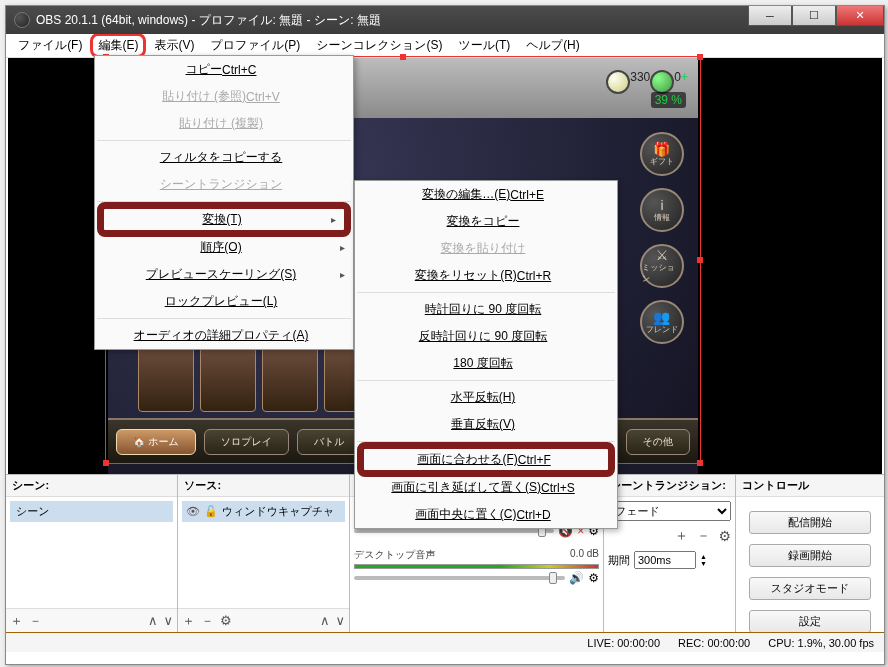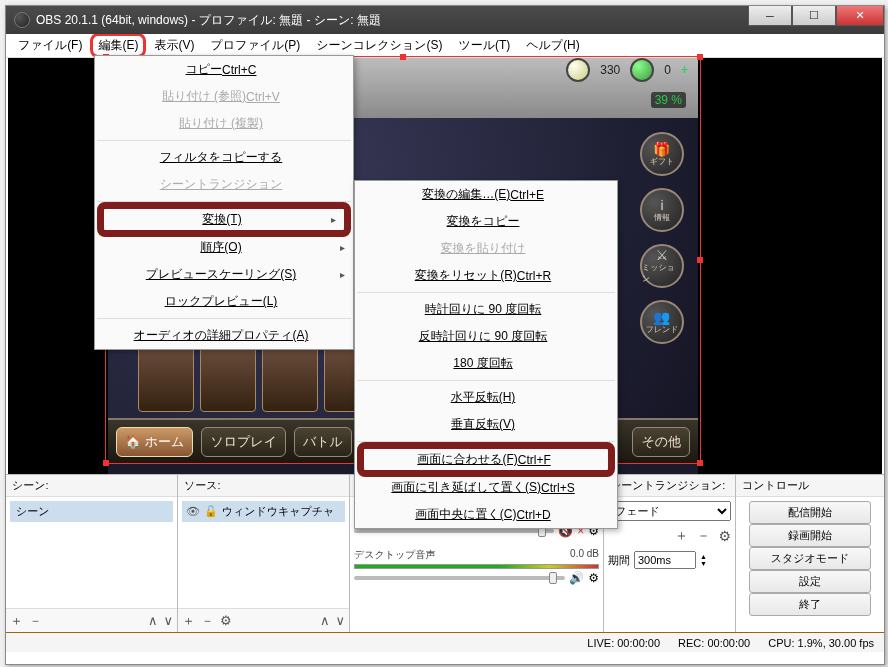--- a/index.html
+++ b/index.html
@@ -14,53 +14,53 @@
 .win-min, .win-max { background: linear-gradient(#eee,#ccc); color: #222; }
 .win-close { background: linear-gradient(#e77,#c33); color: #fff; width: 48px; }
 
 .menubar { height: 24px; background: #fff; display: flex; align-items: center; font-size: 12px; padding: 0 4px; border-bottom: 1px solid #ddd; }
 .menubar .mitem { padding: 3px 8px; cursor: default; }
 .hl-red { border: 3px solid #e33; border-radius: 8px; padding: 1px 5px !important; }
 
 .preview-area { position: relative; background: #000; height: 416px; margin: 0 2px; }
 .preview-inner { position: absolute; left: 100px; top: 0; width: 590px; height: 416px; background: #1a1a2a; }
 .game-top { height: 60px; background: linear-gradient(#bcbcbc,#8a8a8a); position: relative; }
-.game-top .orbs { position: absolute; right: 10px; top: 0; display: flex; gap: 10px; align-items: center; font-size: 12px; color: #222; }
+.game-top .orbs { position: absolute; right: 10px; top: 12px; display: flex; align-items: flex-start; font-size: 12px; color: #222; }
 .orb { width: 24px; height: 24px; border-radius: 50%; background: radial-gradient(circle at 30% 30%,#fff,#888); border: 2px solid #444; }
 .yellow-orb { background: radial-gradient(circle at 30% 30%,#ffe,#cc8); }
 .green-orb { background: radial-gradient(circle at 30% 30%,#8f8,#494); }
 .pct-badge { position:absolute; right:12px; top:34px; font-size:12px; color:#2c4; background:rgba(0,0,0,.6); padding:1px 4px; border-radius:3px; }
 .game-body { position: relative; height: 300px; background: radial-gradient(circle at 30% 20%, #3a3a5a, #151525); }
 .card-glow { position:absolute; left:40px; top:6px; width:100px; height:140px; background: linear-gradient(#a5a,#313); border:2px solid #c8a; border-radius:6px; box-shadow:0 0 20px #a5a; }
 .card-title { position:absolute; left:40px; top:4px; font-size:11px; color:#fff; background:rgba(30,30,60,.8); padding:2px 8px; border:1px solid #8af; border-radius:3px; }
 .side-circles { position:absolute; right:14px; top:14px; display:flex; flex-direction:column; gap:12px; }
 .circ { width:44px; height:44px; border-radius:50%; background:radial-gradient(circle at 30% 30%,#555,#222); border:2px solid #987; display:flex; flex-direction:column; align-items:center; justify-content:center; color:#dcb; font-size:8px; }
 .circ .ic { font-size:14px; line-height:1; }
 .bottom-cards { position:absolute; left:30px; bottom:6px; display:flex; gap:6px; }
 .small-card { width:56px; height:78px; background:linear-gradient(#754,#321); border:1px solid #a86; border-radius:4px; }
 .game-bottom { height:46px; background:linear-gradient(#3a352a,#1a1710); border-top:2px solid #876; display:flex; align-items:center; padding:0 8px; gap:8px; }
-.gbtn { padding:5px 8px; background:linear-gradient(#4a4332,#2a2518); border:1px solid #987; border-radius:6px; color:#edc; font-size:13px; }
+.gbtn { padding:5px 16px; background:linear-gradient(#4a4332,#2a2518); border:1px solid #987; border-radius:6px; color:#edc; font-size:10px; }
 .gbtn.home { background:linear-gradient(#c96,#853); border-color:#eda; color:#fff; }
 .gbtn.other { margin-left:auto; }
 .red-outline { position:absolute; border:1px solid #e33; }
 .red-sq { width:6px; height:6px; background:#e33; position:absolute; }
 
 .dropdown { position: absolute; background: #fafafa; border: 1px solid #999; font-size: 12px; box-shadow: 2px 2px 6px rgba(0,0,0,.3); z-index: 50; }
 .dd1 { left: 94px; top: 55px; width: 260px; }
 .dd2 { left: 354px; top: 180px; width: 264px; }
 .ddrow { padding: 5px 24px 5px 18px; display: flex; justify-content: center; align-items: center; position: relative; text-decoration: underline; }
 .ddrow.disabled { color: #aaa; }
 .ddrow.sub::after { content: "▸"; position: absolute; right: 8px; font-size: 10px; color: #555; }
 .ddsep { height: 1px; background: #ddd; margin: 3px 2px; }
 .dd-hl { border: 7px solid #7f1d1d; border-radius: 8px; margin: -3px 2px; padding: 2px 18px 2px 14px !important; }
 
 .panels { display: flex; height: 158px; border-top: 1px solid #bbb; }
 .panel { border-right: 1px solid #bbb; display: flex; flex-direction: column; font-size: 11px; }
 .panel:last-child { border-right: none; }
-.panel-title { padding: 3px 6px; background: #f5f5f5; border-bottom: 1px solid #ddd; }
+.panel-title { padding: 3px 6px; background: #f5f5f5; border-bottom: 1px solid #ddd; font-weight: bold; }
 .panel-body { flex: 1; background: #fff; padding: 4px; overflow: hidden; position: relative; }
 .panel-tools { height: 24px; border-top: 1px solid #ddd; display: flex; align-items: center; padding: 0 4px; gap: 6px; background: #f8f8f8; font-size: 13px; }
 
 .p-scenes { width: 172px; }
 .p-sources { width: 172px; }
 .p-mixer { width: 254px; }
 .p-trans { width: 132px; }
 .p-ctrl { flex: 1; }
 
 .list-item { padding: 3px 6px; }
@@ -74,21 +74,21 @@
 .slider-track { flex: 1; height: 4px; background: #bbb; position: relative; border-radius: 2px; }
 .slider-thumb { position: absolute; right: 8px; top: -4px; width: 8px; height: 12px; background: #eee; border: 1px solid #888; border-radius: 2px; }
 .mix-ic { font-size: 12px; cursor: default; }
 
 .trans-select { width: 100%; font-size: 11px; padding: 2px; margin-bottom: 6px; }
 .trans-tools { display:flex; align-items:center; justify-content:flex-end; gap:8px; font-size:14px; color:#555; margin-bottom:6px; }
 .dur-row { display: flex; gap: 4px; align-items: center; }
 .dur-input { width: 62px; font-size: 11px; padding: 1px 2px; }
 .spin { display:flex; flex-direction:column; font-size:7px; line-height:1; }
 
-.ctrl-btn { display: block; width: 122px; margin: 0 auto; padding: 3px 1px; font-size: 11px; background: linear-gradient(#f8f8f8,#e8e8e8); border: 1px solid #aaa; border-radius: 3px; text-align: center; }
+.ctrl-btn { display: block; width: 122px; margin: 10px auto; padding: 3px 1px; font-size: 11px; background: linear-gradient(#f8f8f8,#e8e8e8); border: 1px solid #aaa; border-radius: 3px; text-align: center; }
 
 .statusbar { height: 20px; border-top: 1px solid #a16207; display: flex; align-items: center; justify-content: flex-end; gap: 18px; padding: 0 10px; font-size: 11px; background: #f5f5f5; }
 .toolbtn { cursor: default; color:#555; }
 </style>
 </head>
 <body>
 
 <div class="window">
   <div class="titlebar">
     <div class="obs-icon"></div>

